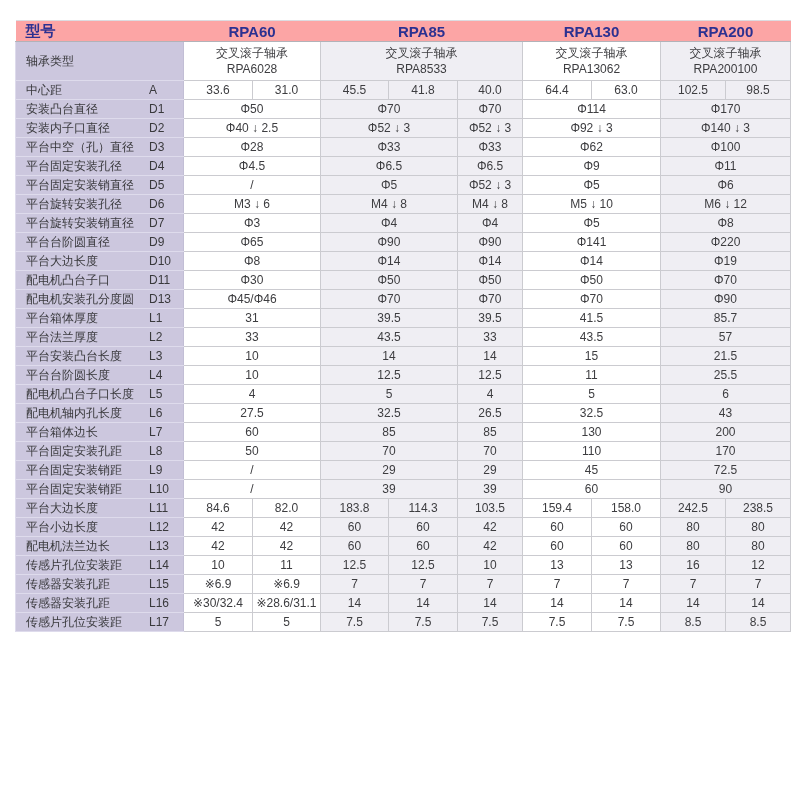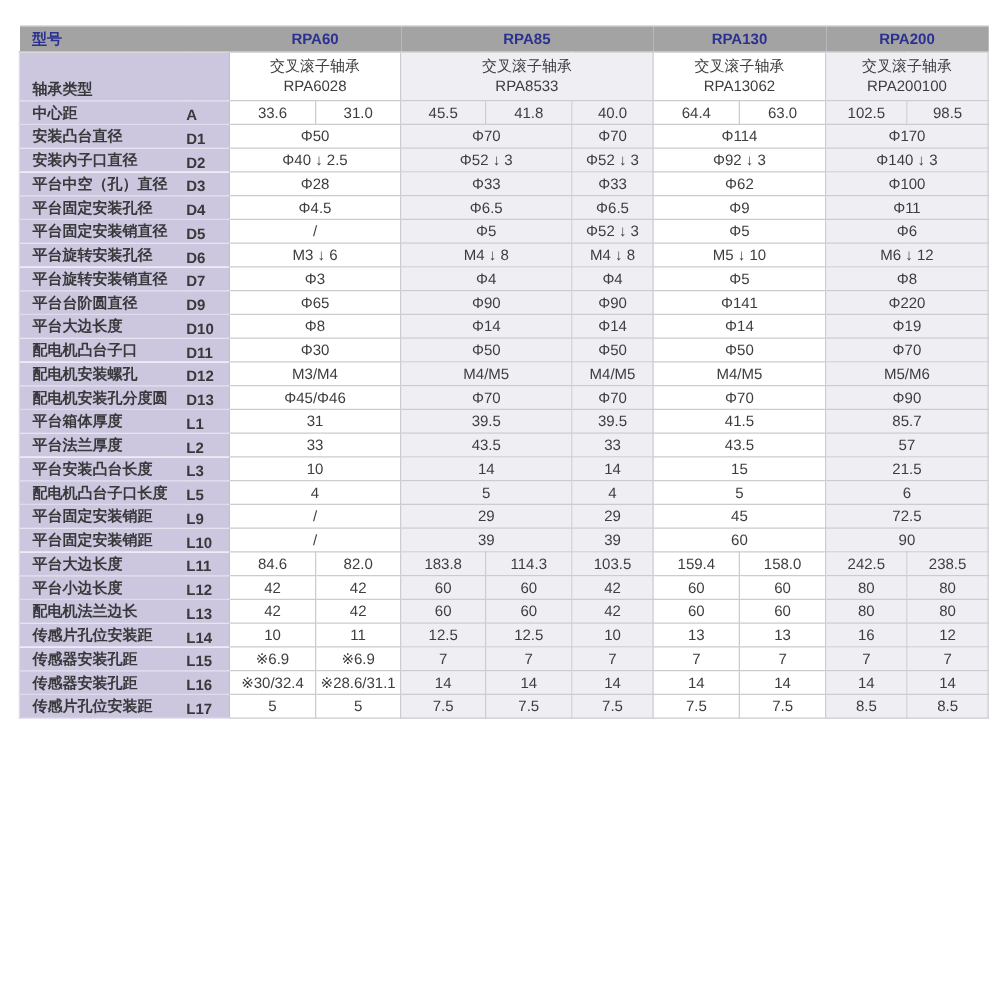--- a/index.html
+++ b/index.html
@@ -15,30 +15,30 @@
   }
   td {
     height:18px; padding:0 2px; text-align:center;
     border:1px solid #cbcbd0; overflow:hidden; white-space:nowrap;
     background:#ffffff;
   }
   
   tr.header-row td {
     border-left:none; border-right:none;
     border-top:1px solid #dcdce1; border-bottom:1px solid #b2b2b8;
-    background:#a3a3a3; color:#2b3191; font-weight:bold; font-size:12px;
+    background:#fca5a5; color:#2b3191; font-weight:bold; font-size:15px;
     height:20px;
   }
   tr.header-row td.hdr-label { text-align:left; padding-left:10px; }
   
   td.lblcell {
     background:#ccc7de; border-color:#dedbec;
     border-right-color:#c2bed5; padding:0;
   }
-  .lbl { display:flex; align-items:flex-end; height:100%; color:#39393c;font-weight:bold; }
+  .lbl { display:flex; align-items:center; height:100%; color:#39393c; }
   .lbl .name { flex:1; text-align:left; padding-left:10px; white-space:nowrap; }
   .lbl .code { width:34px; text-align:left; }
   
   tr.bearing-row td { height:38px; }
   tr.bearing-row td .tline { line-height:1.35; }
   
   td.g1 { background:#efeef3; }
 </style>
 </head>
 <body>
@@ -241,33 +241,20 @@
           </td>
           <td colspan="2">Φ30</td>
           <td colspan="2" class="g1">Φ50</td>
           <td colspan="1" class="g1">Φ50</td>
           <td colspan="2">Φ50</td>
           <td colspan="2" class="g1">Φ70</td>
         </tr>
         <tr class="data-row">
           <td colspan="2" class="lblcell">
             <div class="lbl">
-              <span class="name">配电机安装螺孔</span>
-              <span class="code">D12</span>
-            </div>
-          </td>
-          <td colspan="2">M3/M4</td>
-          <td colspan="2" class="g1">M4/M5</td>
-          <td colspan="1" class="g1">M4/M5</td>
-          <td colspan="2">M4/M5</td>
-          <td colspan="2" class="g1">M5/M6</td>
-        </tr>
-        <tr class="data-row">
-          <td colspan="2" class="lblcell">
-            <div class="lbl">
               <span class="name">配电机安装孔分度圆</span>
               <span class="code">D13</span>
             </div>
           </td>
           <td colspan="2">Φ45/Φ46</td>
           <td colspan="2" class="g1">Φ70</td>
           <td colspan="1" class="g1">Φ70</td>
           <td colspan="2">Φ70</td>
           <td colspan="2" class="g1">Φ90</td>
         </tr>
@@ -306,29 +293,81 @@
           </td>
           <td colspan="2">10</td>
           <td colspan="2" class="g1">14</td>
           <td colspan="1" class="g1">14</td>
           <td colspan="2">15</td>
           <td colspan="2" class="g1">21.5</td>
         </tr>
         <tr class="data-row">
           <td colspan="2" class="lblcell">
             <div class="lbl">
+              <span class="name">平台台阶圆长度</span>
+              <span class="code">L4</span>
+            </div>
+          </td>
+          <td colspan="2">10</td>
+          <td colspan="2" class="g1">12.5</td>
+          <td colspan="1" class="g1">12.5</td>
+          <td colspan="2">11</td>
+          <td colspan="2" class="g1">25.5</td>
+        </tr>
+        <tr class="data-row">
+          <td colspan="2" class="lblcell">
+            <div class="lbl">
               <span class="name">配电机凸台子口长度</span>
               <span class="code">L5</span>
             </div>
           </td>
           <td colspan="2">4</td>
           <td colspan="2" class="g1">5</td>
           <td colspan="1" class="g1">4</td>
           <td colspan="2">5</td>
           <td colspan="2" class="g1">6</td>
+        </tr>
+        <tr class="data-row">
+          <td colspan="2" class="lblcell">
+            <div class="lbl">
+              <span class="name">配电机轴内孔长度</span>
+              <span class="code">L6</span>
+            </div>
+          </td>
+          <td colspan="2">27.5</td>
+          <td colspan="2" class="g1">32.5</td>
+          <td colspan="1" class="g1">26.5</td>
+          <td colspan="2">32.5</td>
+          <td colspan="2" class="g1">43</td>
+        </tr>
+        <tr class="data-row">
+          <td colspan="2" class="lblcell">
+            <div class="lbl">
+              <span class="name">平台箱体边长</span>
+              <span class="code">L7</span>
+            </div>
+          </td>
+          <td colspan="2">60</td>
+          <td colspan="2" class="g1">85</td>
+          <td colspan="1" class="g1">85</td>
+          <td colspan="2">130</td>
+          <td colspan="2" class="g1">200</td>
+        </tr>
+        <tr class="data-row">
+          <td colspan="2" class="lblcell">
+            <div class="lbl">
+              <span class="name">平台固定安装孔距</span>
+              <span class="code">L8</span>
+            </div>
+          </td>
+          <td colspan="2">50</td>
+          <td colspan="2" class="g1">70</td>
+          <td colspan="1" class="g1">70</td>
+          <td colspan="2">110</td>
+          <td colspan="2" class="g1">170</td>
         </tr>
         <tr class="data-row">
           <td colspan="2" class="lblcell">
             <div class="lbl">
               <span class="name">平台固定安装销距</span>
               <span class="code">L9</span>
             </div>
           </td>
           <td colspan="2">/</td>
           <td colspan="2" class="g1">29</td>

